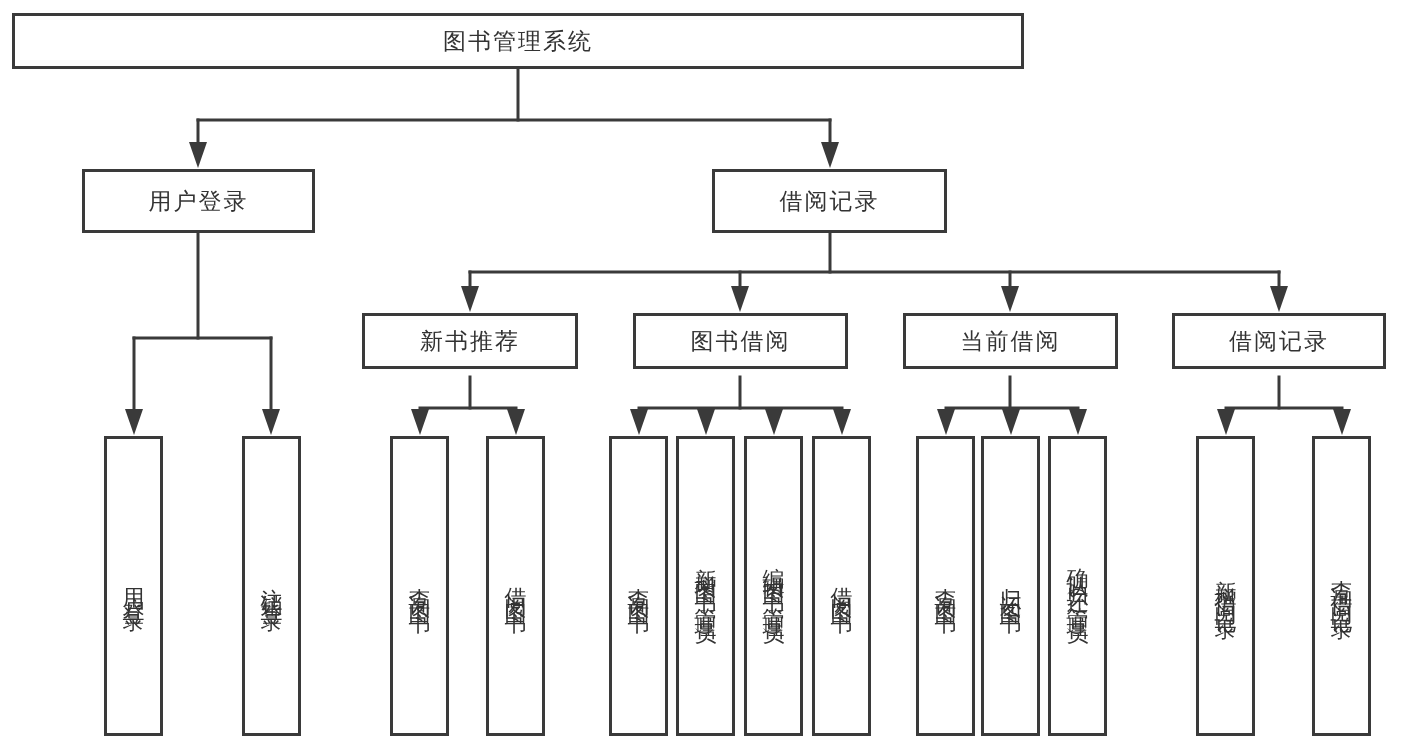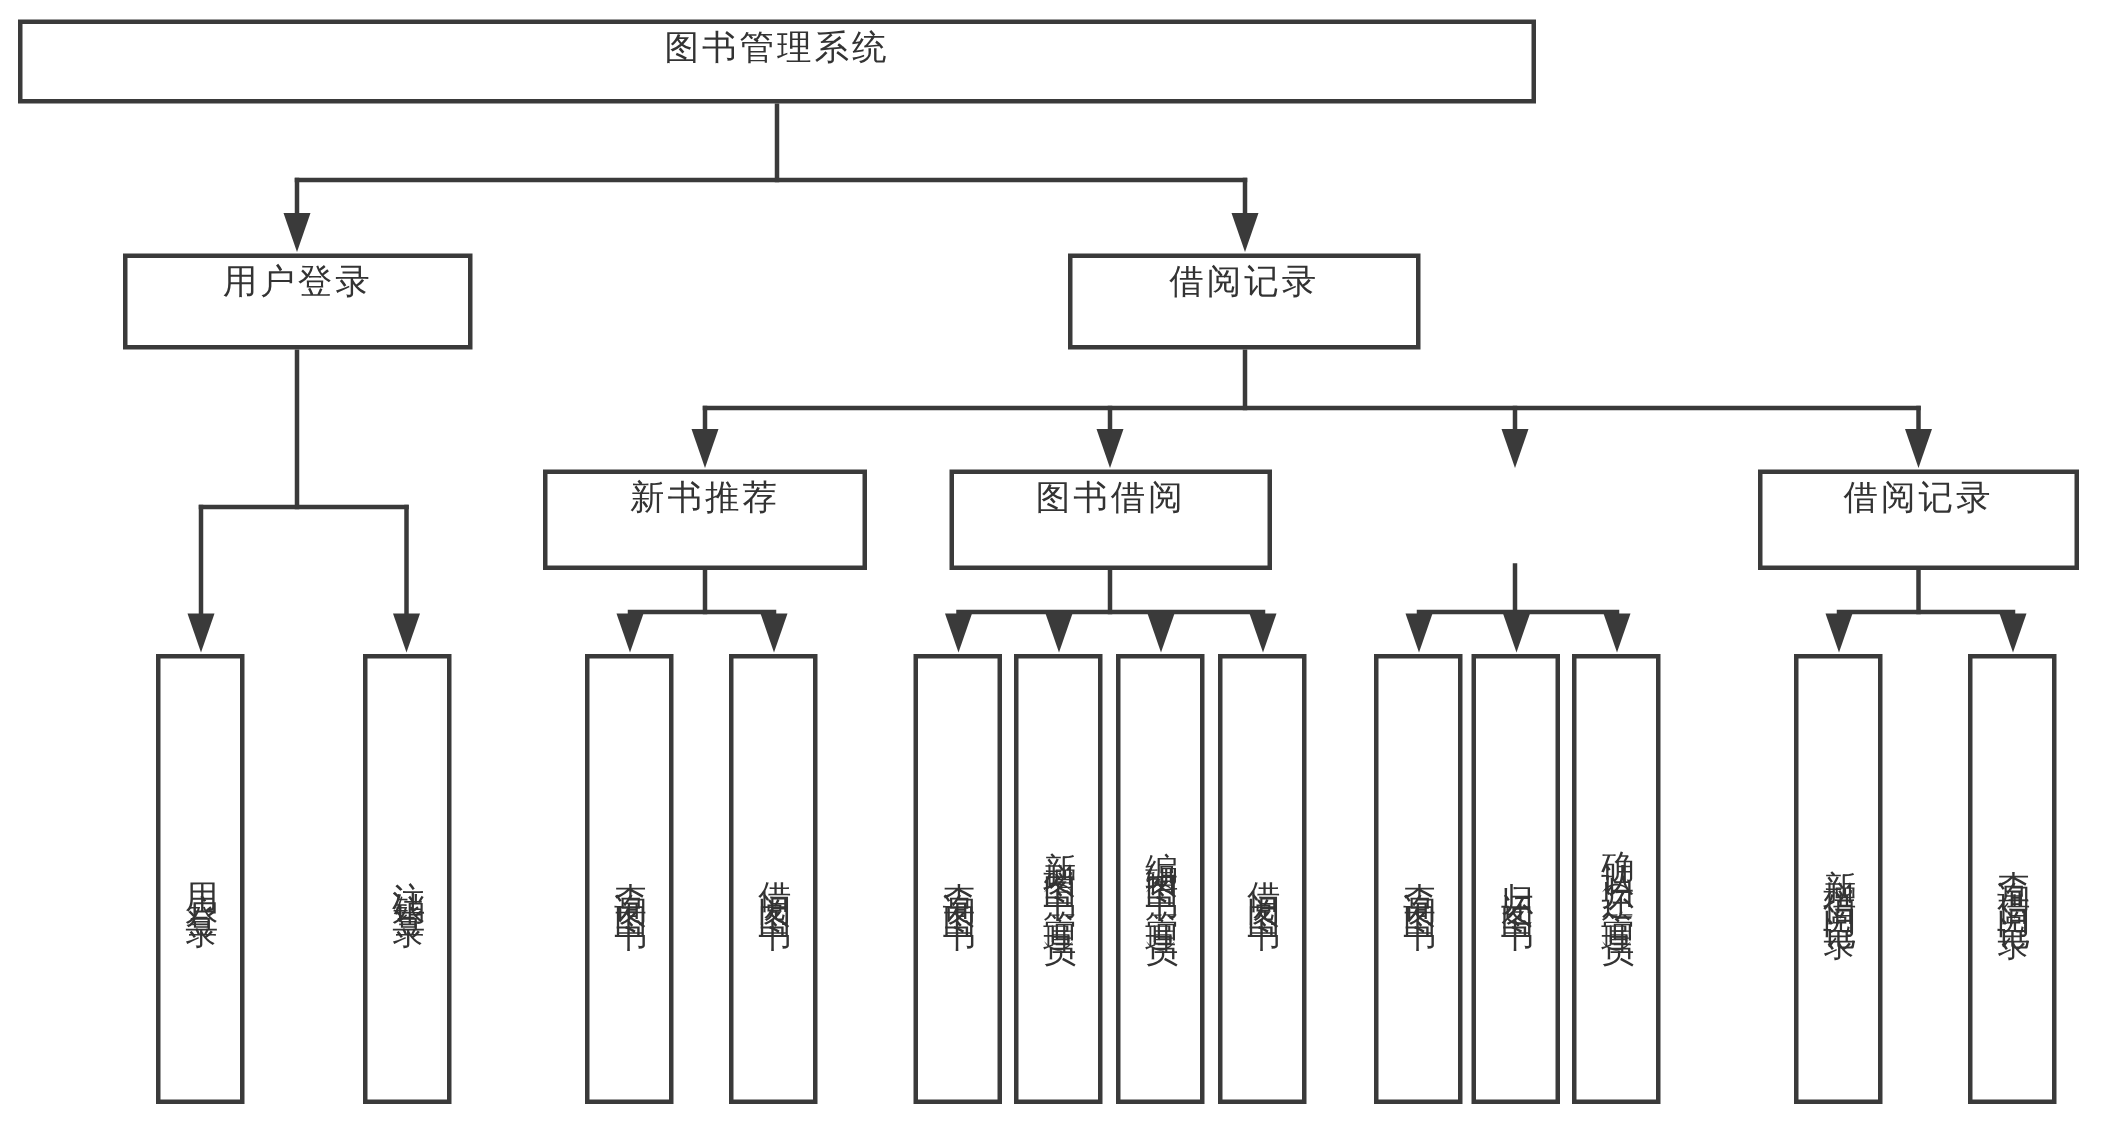--- a/index.html
+++ b/index.html
@@ -16,40 +16,41 @@
     position: absolute;
     left: 0; top: 0;
     width: 1405px; height: 747px;
   }
   .box {
     position: absolute;
     box-sizing: border-box;
     border: 3px solid #3a3a3a;
     background: #ffffff;
     display: flex;
+    align-items: center;
     justify-content: center;
     text-align: center;
   }
   .h-label {
     font-size: 23px;
     letter-spacing: 2px;
     white-space: nowrap;
   }
   .v-box .v-label {
     writing-mode: vertical-rl;
     text-orientation: mixed;
     font-size: 22px;
     letter-spacing: 8px;
     line-height: 1;
     white-space: nowrap;
   }
   .root-box  { left: 12px;  top: 13px;  width: 1012px; height: 56px; }
   .l2a       { left: 82px;  top: 169px; width: 233px;  height: 64px; }
   .l2b       { left: 712px; top: 169px; width: 235px;  height: 64px; }
-  .l3        { top: 313px;  height: 67px; }
+  .l3        { top: 313px;  height: 56px; }
   .l3a { left: 362px;  width: 216px; }
   .l3b { left: 633px;  width: 215px; font-family: Liberation Serif, serif; }
   .l3c { left: 903px;  width: 215px; }
   .l3d { left: 1172px; width: 214px; }
   .v-box { top: 436px; width: 59px; height: 300px; }
   .vx1  { left: 104px; }  .vx2  { left: 242px; }
   .vx3  { left: 390px; }  .vx4  { left: 486px; }
   .vx5  { left: 609px; }  .vx6  { left: 676px; }
   .vx7  { left: 744px; }  .vx8  { left: 812px; }
   .vx9  { left: 916px; }  .vx10 { left: 981px; }
@@ -153,20 +154,23 @@
   <div class="box l2b">
     <span class="h-label">借阅记录</span>
   </div>
 
   <div class="box l3 l3a">
     <span class="h-label">新书推荐</span>
   </div>
   <div class="box l3 l3b">
     <span class="h-label">图书借阅</span>
   </div>
+  <div class="box l3 l3c">
+    <span class="h-label">当前借阅</span>
+  </div>
   <div class="box l3 l3d">
     <span class="h-label">借阅记录</span>
   </div>
 
   <div class="box v-box vx1">
     <span class="v-label">用户登录</span>
   </div>
   <div class="box v-box vx2">
     <span class="v-label">注销登录</span>
   </div>

